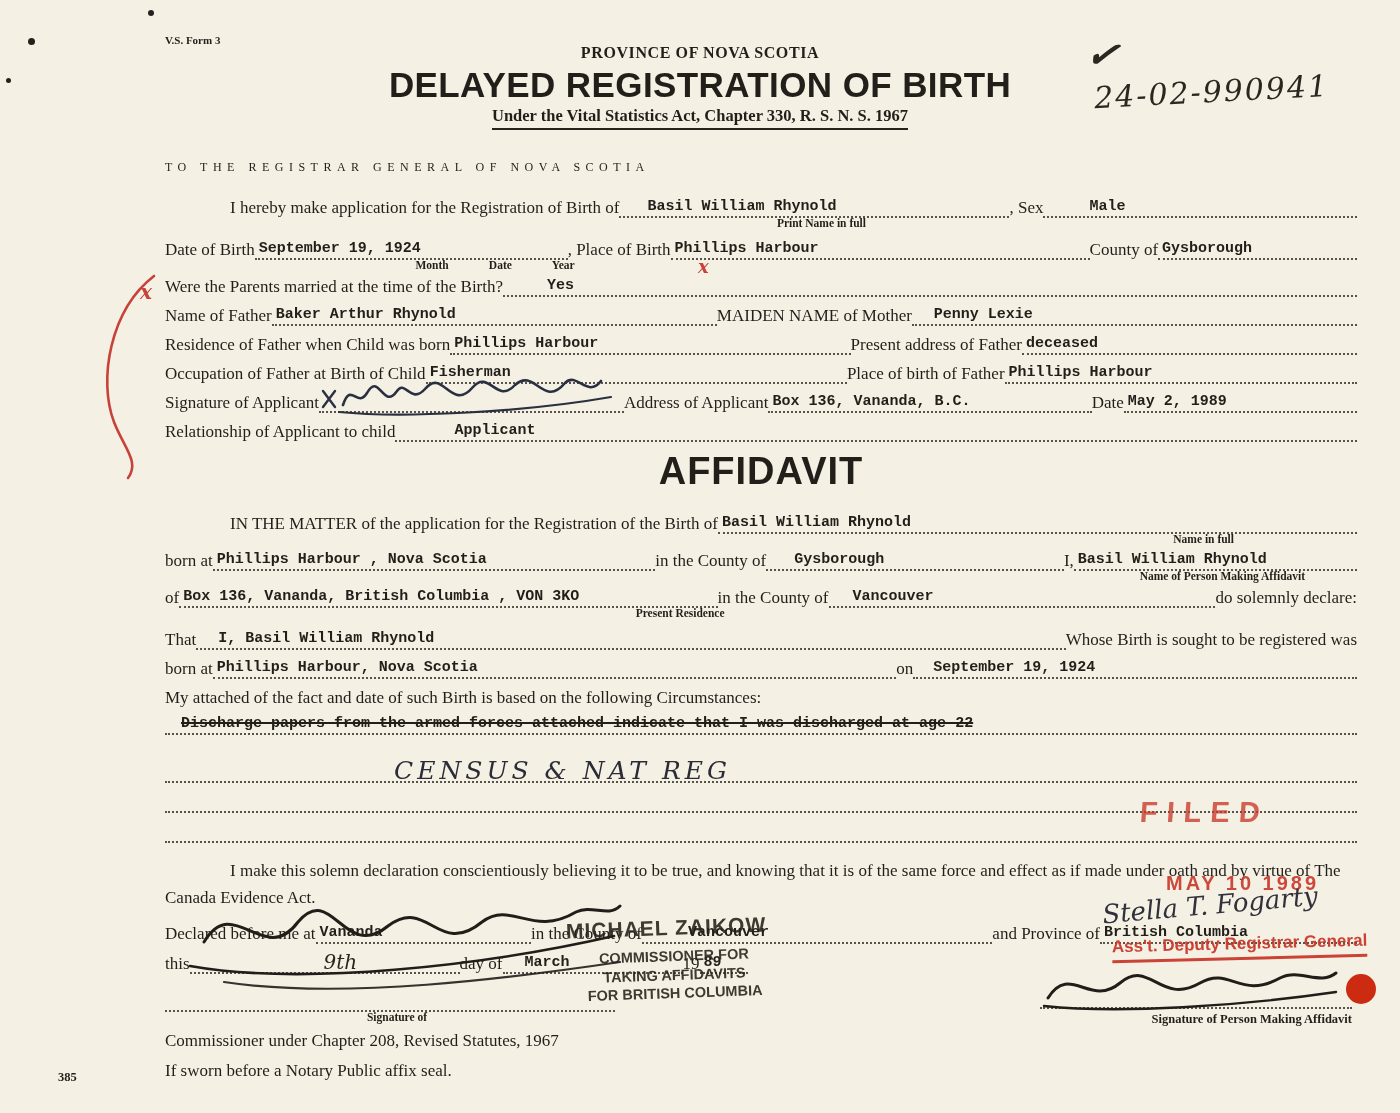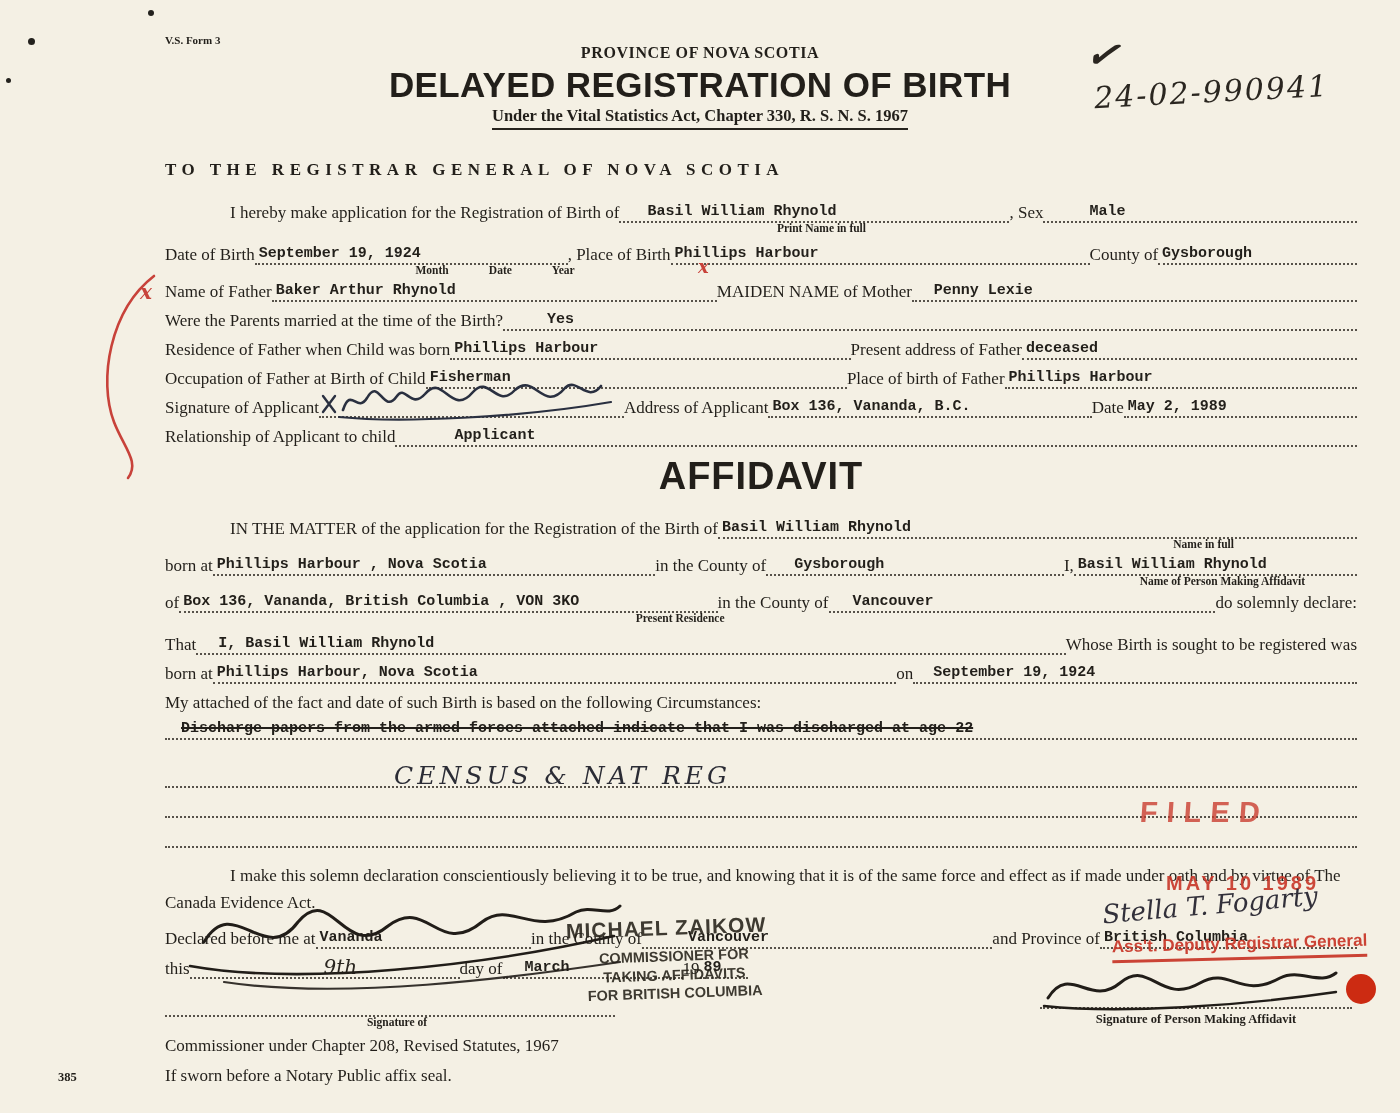--- a/index.html
+++ b/index.html
@@ -13,37 +13,37 @@
   .hdr{padding-top:44px;text-align:center;}
   .province{font-size:16px;font-weight:bold;letter-spacing:.6px;}
   .title{font-size:35px;font-weight:bold;font-family:"Liberation Sans",sans-serif;letter-spacing:.4px;margin-top:3px;}
   .act{display:inline-block;font-size:16.5px;font-weight:bold;border-bottom:2px solid #26231d;padding-bottom:2px;margin-top:1px;}
   .hw{font-family:"DejaVu Serif",serif;font-style:italic;}
   .ink{color:#2a2620;}
   .checkmark{position:absolute;left:1086px;top:30px;font-size:40px;transform:rotate(9deg);font-weight:bold;}
   .regno{position:absolute;left:1094px;top:74px;font-size:30px;letter-spacing:2px;transform:rotate(-3deg);white-space:nowrap;}
 
   .content{position:absolute;left:165px;width:1192px;top:160px;}
-  .addressee{font-size:17px;font-weight:bold;letter-spacing:5.5px;margin-bottom:22px;white-space:nowrap;}
+  .addressee{font-size:12px;font-weight:normal;letter-spacing:5.5px;margin-bottom:22px;white-space:nowrap;}
 
   .row{display:flex;align-items:flex-end;position:relative;margin-bottom:8px;font-size:17px;}
   .indent{margin-left:65px;}
   .mb-lg{margin-bottom:21px;}
   .mb-md{margin-bottom:16px;}
   .lbl{white-space:nowrap;line-height:21px;}
   .fill{position:relative;border-bottom:2px dotted #57524a;line-height:20px;min-height:21px;
         display:flex;align-items:flex-end;padding:0 4px;}
   .grow{flex:1 1 0;}
   .typed{font-family:"Liberation Mono",monospace;font-weight:700;font-size:15px;white-space:nowrap;line-height:19px;}
   .struck{text-decoration:line-through;text-decoration-thickness:2px;}
   .sub{position:absolute;top:100%;left:7px;width:100%;font-size:11.5px;font-weight:bold;line-height:13px;
        margin-top:1px;white-space:pre;text-align:center;}
   .sub.l{text-align:right;}
   .sub.r{text-align:right;}
-  .subs{font-size:12.5px;font-weight:bold;text-align:center;margin-top:3px;}
+  .subs{font-size:12.5px;font-weight:bold;text-align:right;margin-top:3px;}
 
   .aff-title{text-align:center;font-size:38px;font-weight:bold;font-family:"Liberation Sans",sans-serif;
              letter-spacing:1px;margin:8px 0 20px;}
   .decl{font-size:17px;line-height:27px;text-indent:65px;margin:14px 0 12px;}
 
   .hw-big{font-size:25px;letter-spacing:4px;color:#2b2c35;}
   .stamp-red{position:absolute;color:#c93a2c;font-family:"Liberation Sans",sans-serif;font-weight:bold;}
   .filed{left:1140px;top:796px;font-size:29px;letter-spacing:9px;opacity:.78;transform:skewX(-4deg);}
   .maystamp{left:1166px;top:872px;font-size:20px;letter-spacing:3px;opacity:.92;}
   .regstamp{left:1112px;top:934px;font-size:17px;border-bottom:3px solid #c93a2c;padding-bottom:3px;
@@ -103,34 +103,34 @@
       <span class="fill grow" style="flex-grow:1.55">
         <span class="typed">Phillips Harbour</span>
       </span>
       <span class="lbl">County of</span>
       <span class="fill grow" style="flex-grow:0.72">
         <span class="typed">Gysborough</span>
       </span>
     </div>
 
     <div class="row">
+      <span class="lbl">Were the Parents married at the time of the Birth?</span>
+      <span class="fill grow">
+        <span class="typed" style="margin-left:40px">Yes</span>
+      </span>
+    </div>
+
+    <div class="row">
       <span class="lbl">Name of Father</span>
       <span class="fill grow">
         <span class="typed">Baker Arthur Rhynold</span>
       </span>
       <span class="lbl">MAIDEN NAME of Mother</span>
       <span class="fill grow">
         <span class="typed" style="margin-left:18px">Penny Lexie</span>
-      </span>
-    </div>
-
-    <div class="row">
-      <span class="lbl">Were the Parents married at the time of the Birth?</span>
-      <span class="fill grow">
-        <span class="typed" style="margin-left:40px">Yes</span>
       </span>
     </div>
 
     <div class="row">
       <span class="lbl">Residence of Father when Child was born</span>
       <span class="fill grow" style="flex-grow:1.2">
         <span class="typed">Phillips Harbour</span>
       </span>
       <span class="lbl">Present address of Father</span>
       <span class="fill grow">

